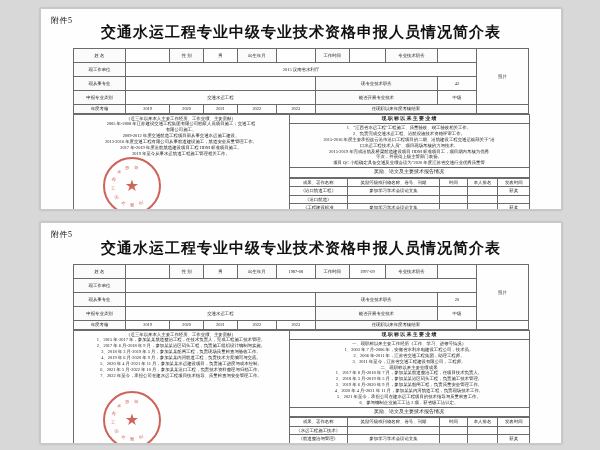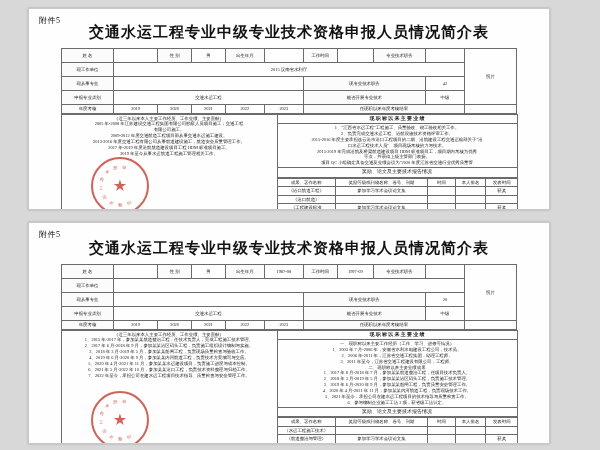--- a/index.html
+++ b/index.html
@@ -2,21 +2,21 @@
 <html><head>
 <meta charset="utf-8">
 <style>
   html,body{margin:0;padding:0;}
   body{
     width:600px;height:450px;overflow:hidden;
     background:#d8d8d8;
     font-family:"Liberation Serif", serif;
   }
   .page{
-    position:absolute;left:28px;width:520px;background:#fefefe;
+    position:absolute;left:40px;width:520px;background:#fefefe;
     border:1px solid #c9c9c9;
     box-shadow:0 0 2px rgba(0,0,0,.25);
     overflow:hidden;
   }
   #doc1{top:8px;height:200px;}
   #doc2{top:222px;height:220px;}
 
   .attach{
     position:absolute;left:10px;top:6px;
     font-size:8px;color:#111;letter-spacing:.5px;

